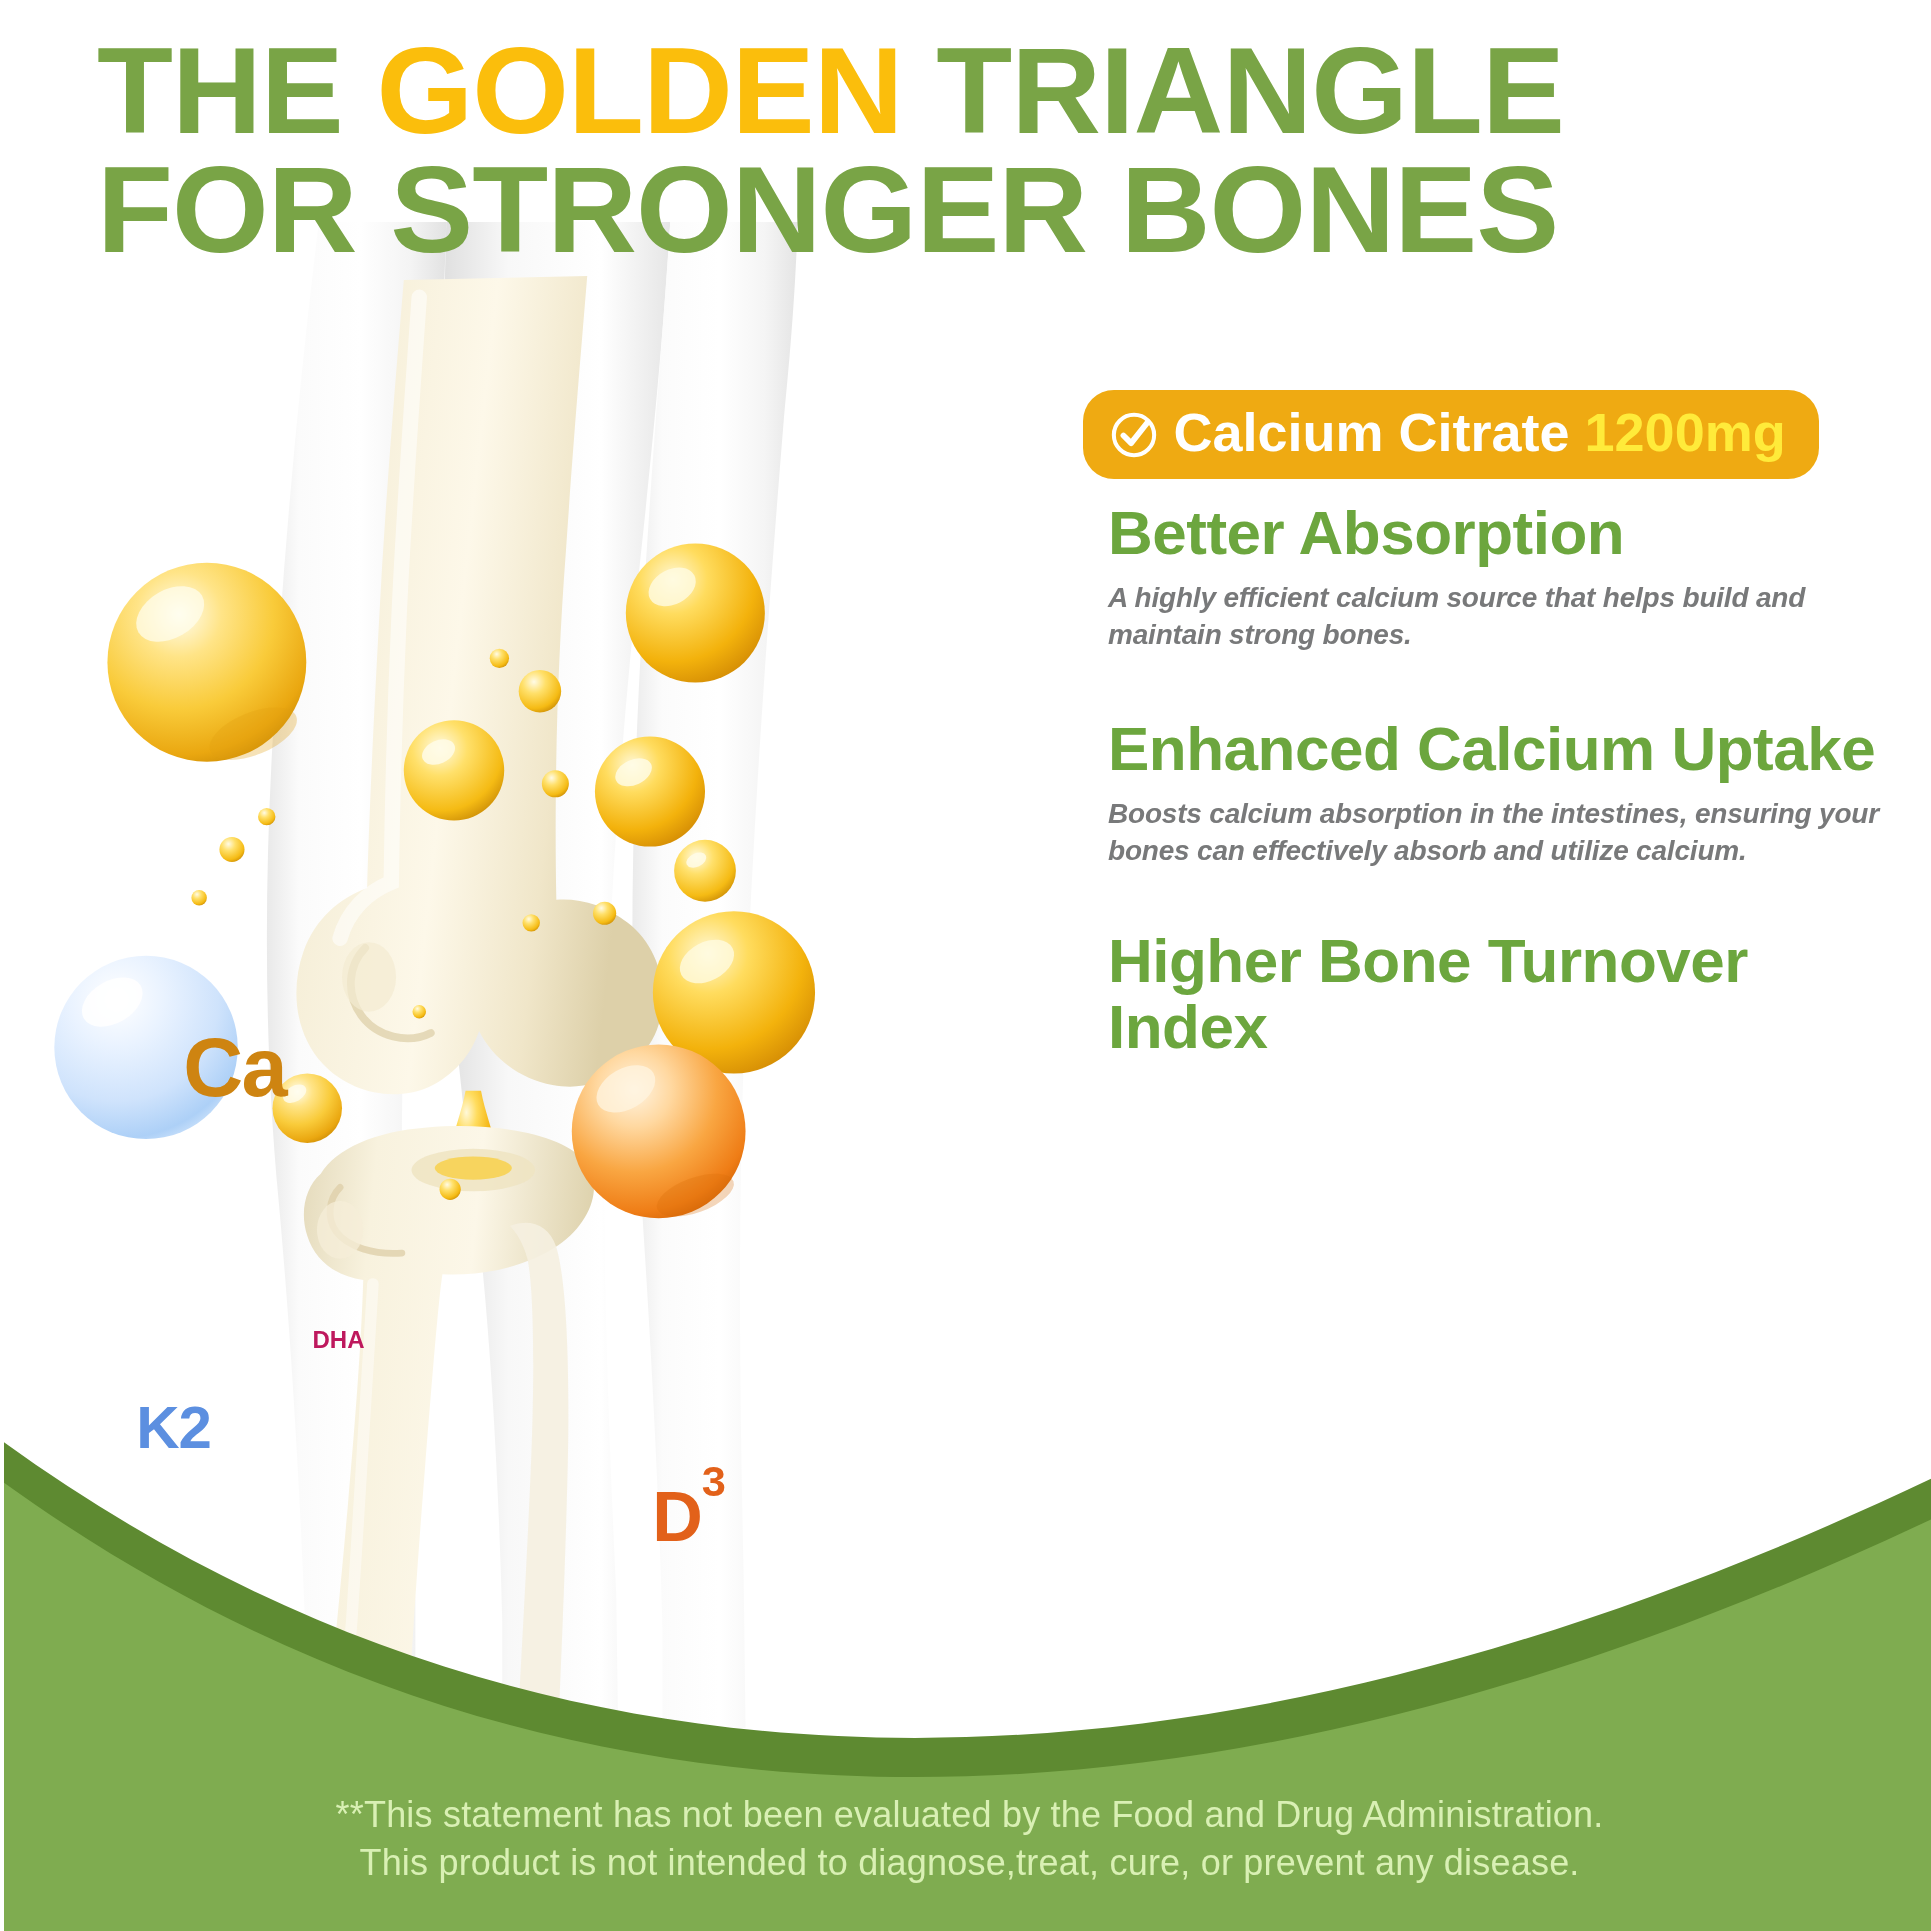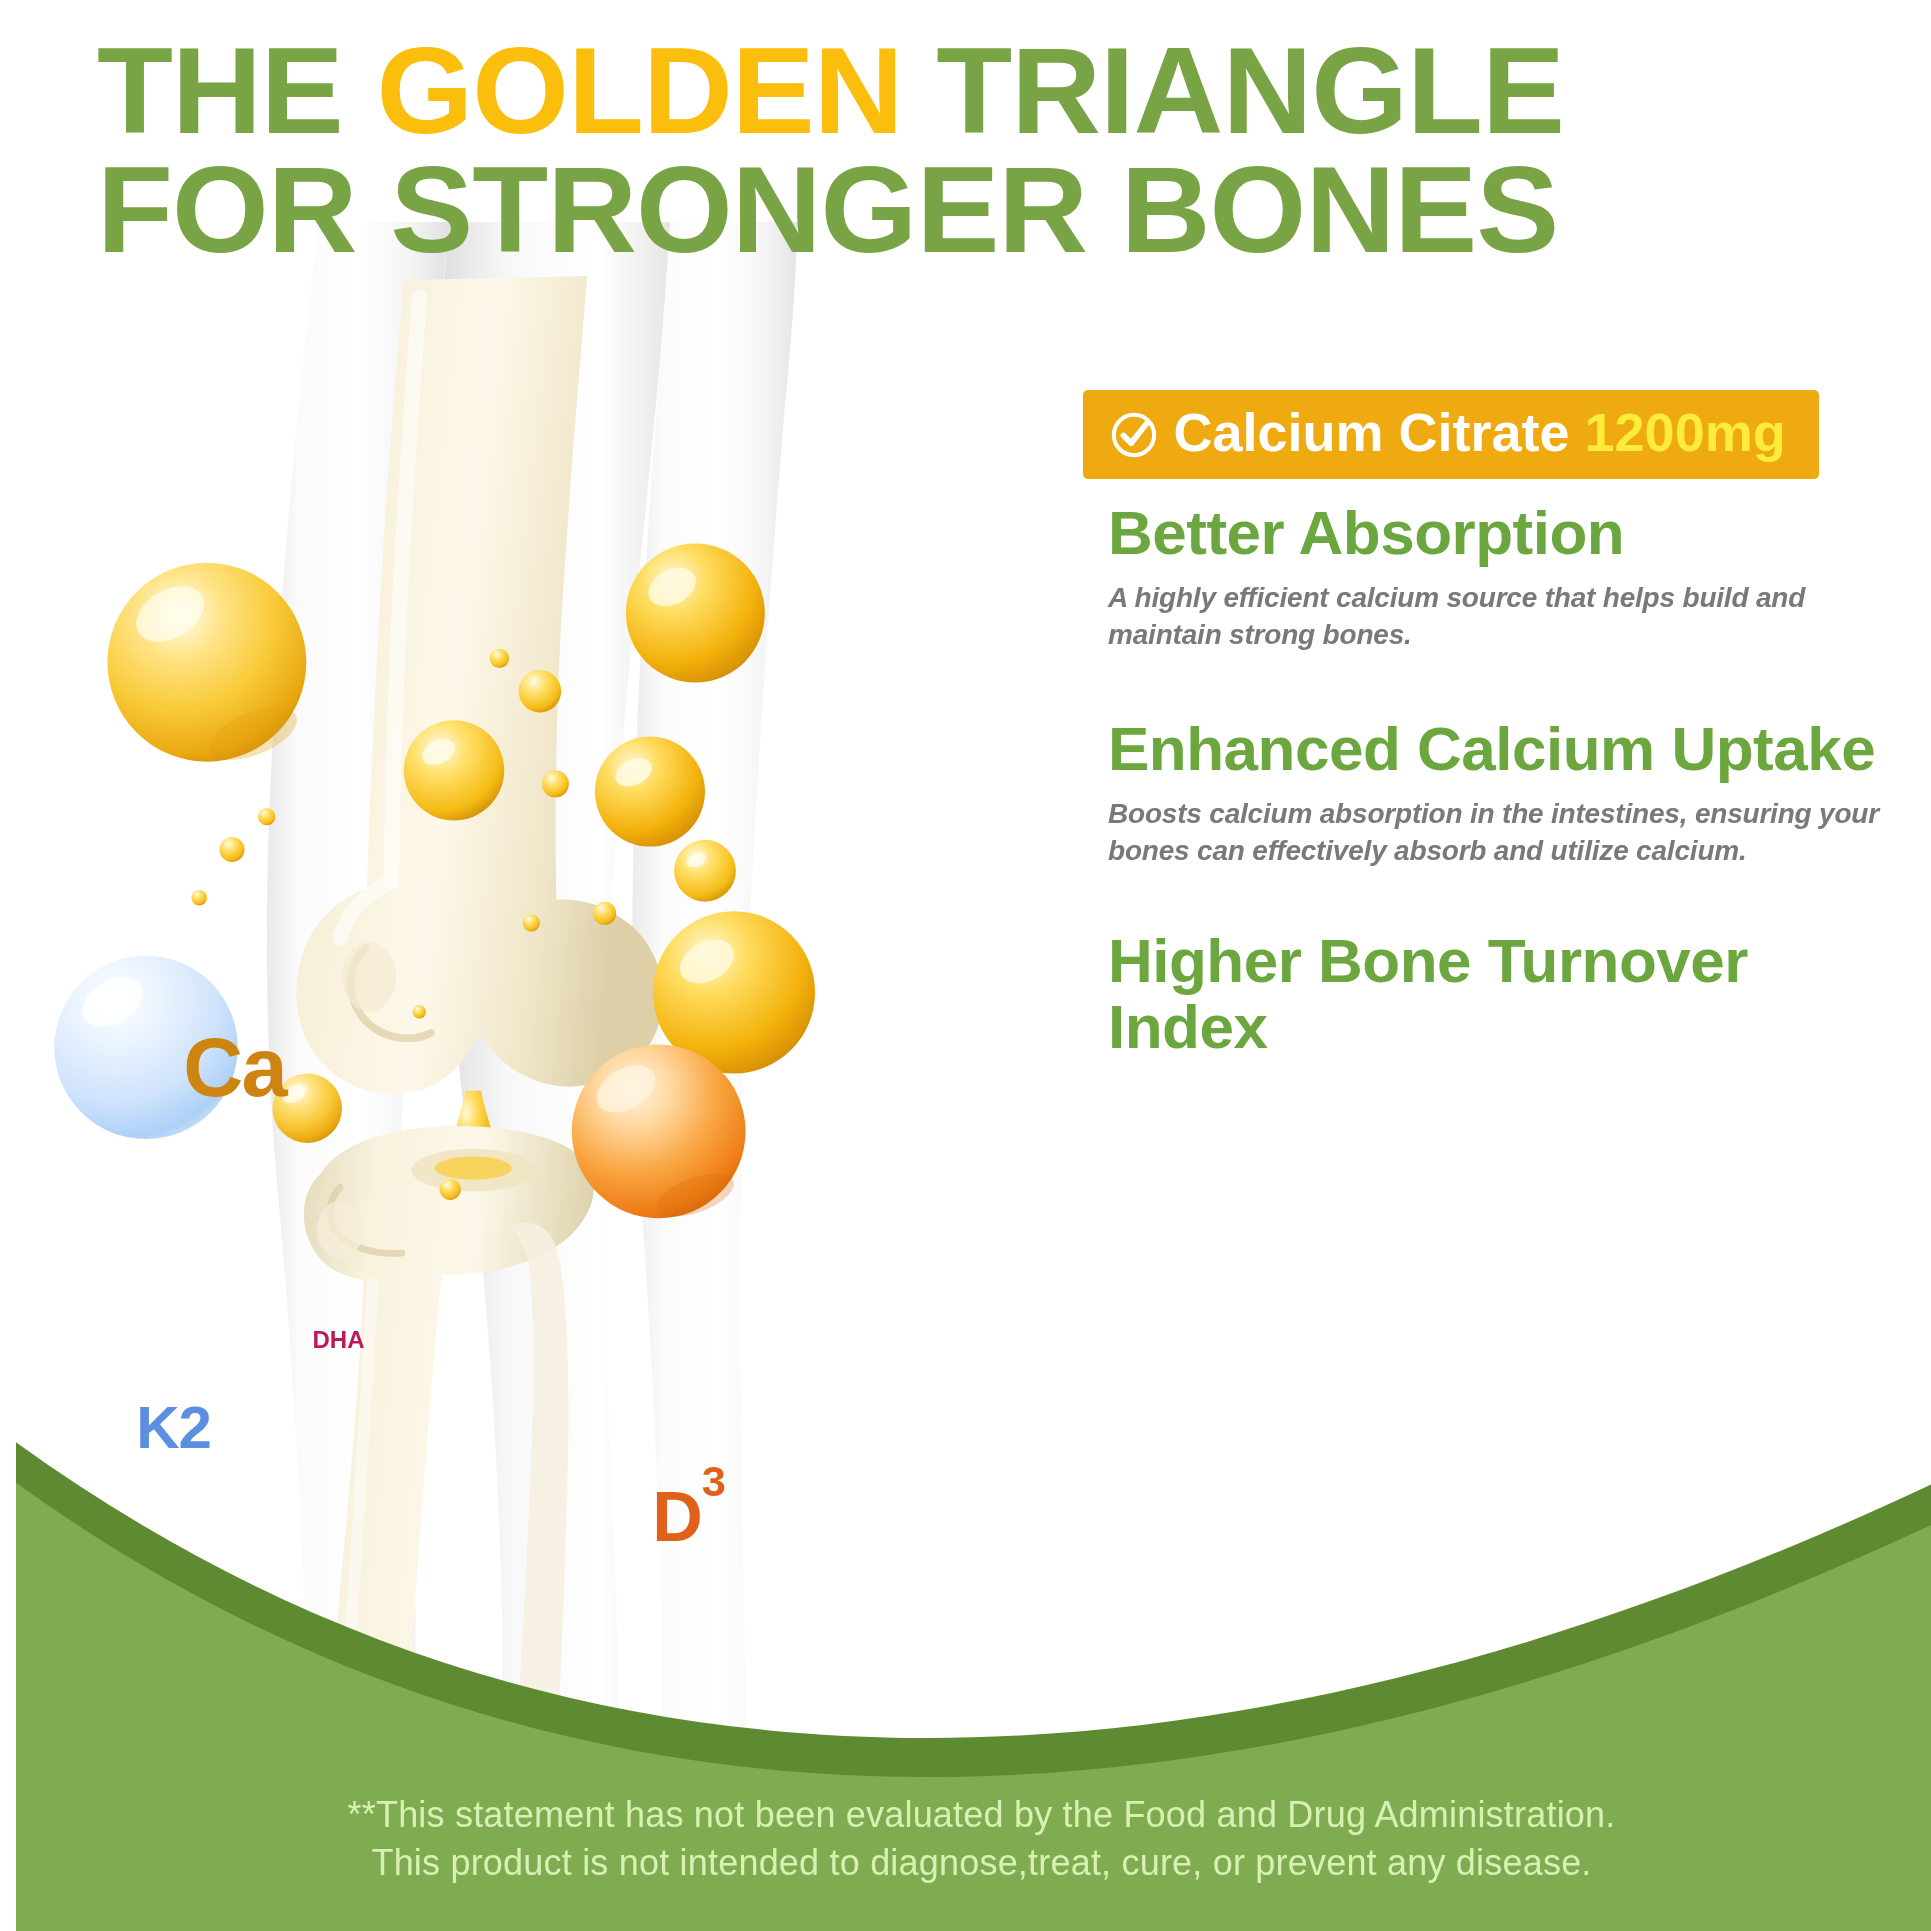--- a/index.html
+++ b/index.html
@@ -55,21 +55,21 @@
   #lbl-d3 sup{ font-size:0.62em; top:-0.48em; position:relative; }
 
   
   .right-col{
     position:absolute;left:1083px;top:390px;width:807px;z-index:35;
   }
   .block{ margin-bottom:5.8px; }
 
   .badge{
     display:inline-block;
-    border-radius:5px;
+    border-radius:31px;
     padding:15.4px 33px 19.3px 27px;
     font-size:54px;
     font-weight:bold;
     line-height:1;
     color:#ffffff;
     white-space:nowrap;
     box-sizing:border-box;
   }
   .badge .dose{ color:#FFEB3A; }
   .badge .chk{
@@ -99,21 +99,21 @@
     line-height:1.34;
     margin:0 0 0 25px;
     letter-spacing:-0.2px;
     font-style:italic;
   }
   .sp1{ height:35px; }
   .sp2{ height:31px; }
 
   
   .footer-wrap{
-    position:absolute;left:16px;bottom:0;width:1570px;height:541px;z-index:50;
+    position:absolute;left:4px;bottom:0;width:1570px;height:541px;z-index:50;
   }
   .footer-wrap svg{display:block;width:1931px;height:541px;}
   .footer-text{
     position:absolute;left:0;bottom:44px;width:1931px;
     text-align:center;
     color:#D9F0B4;
     font-size:36px;
     font-weight:normal;
     line-height:1.34;
     letter-spacing:0.2px;

